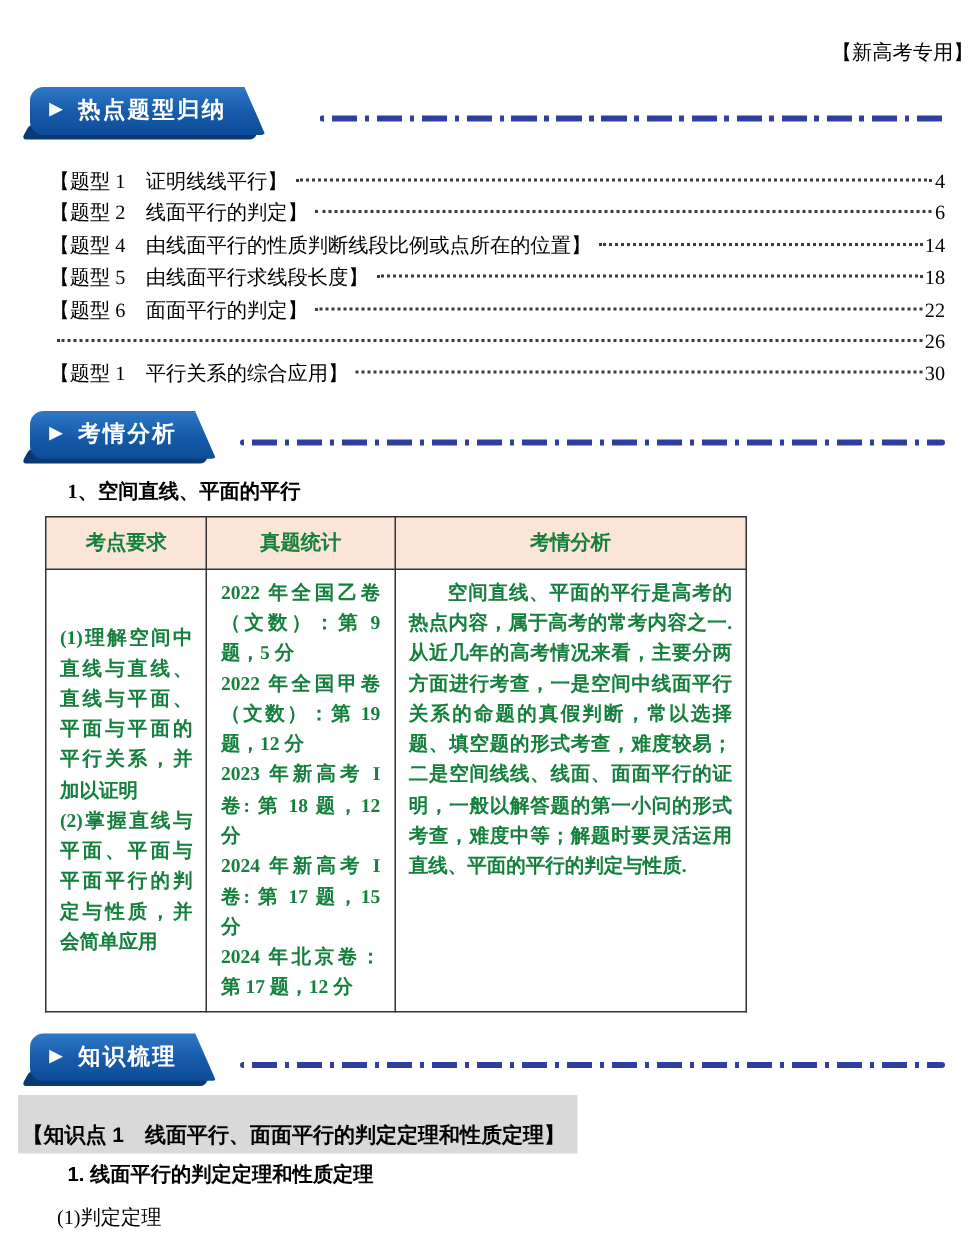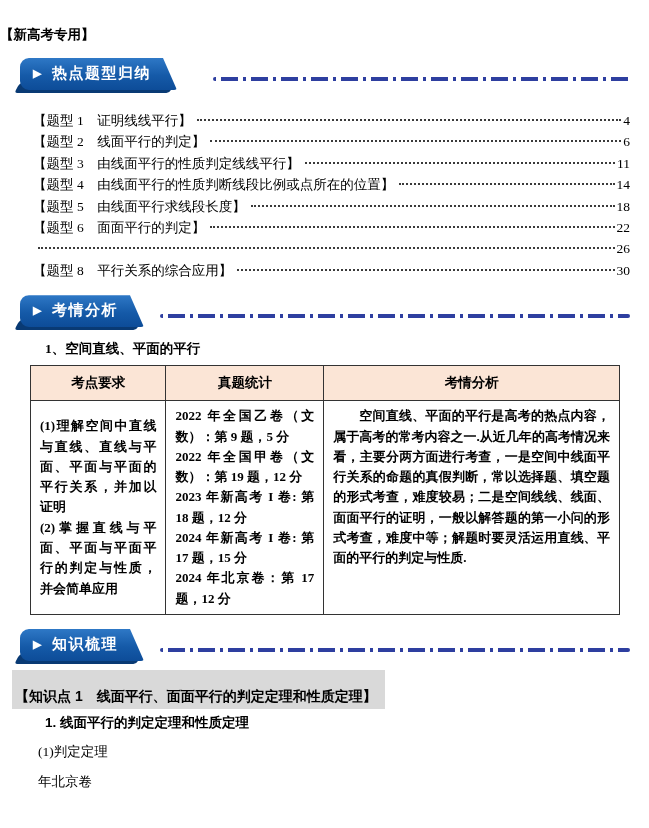--- a/index.html
+++ b/index.html
@@ -13,21 +13,21 @@
     width:649px;height:828px;background:#ffffff;overflow:hidden;
     font-family:"Liberation Serif",serif;color:#111;
   }
   .page{position:relative;width:649px;height:828px;}
 
   .title{
     text-align:center;font-family:"Liberation Sans",sans-serif;font-weight:bold;
     font-size:21px;padding-top:24px;letter-spacing:0.5px;color:#000;
   }
   .subtitle{
-    text-align:left;font-weight:bold;font-size:13.5px;margin-top:26px;color:#000;
+    text-align:right;font-weight:normal;font-size:13.5px;margin-top:26px;color:#000;
   }
 
   .banner-row{display:flex;align-items:flex-end;margin:15px 19px 0 20px;height:31px;}
   .banner-wrap{position:relative;flex:none;}
   .banner-shadow{
     position:absolute;left:-3px;right:5px;bottom:-3px;height:10px;
     background:var(--banner_shadow);transform:skewX(-28deg);border-radius:3px;z-index:0;
   }
   .banner{
     position:relative;z-index:1;display:flex;align-items:center;gap:9px;
@@ -48,22 +48,22 @@
 
   .toc{margin:20px 19px 0 33px;}
   .toc-row{display:flex;align-items:baseline;font-size:13.5px;line-height:21.4px;color:#000;}
   .toc-label{white-space:nowrap;}
   .toc-dots{flex:1;margin:0 2px 0 5px;border-bottom:2px dotted #3a3a3a;transform:translateY(-4px);}
   .toc-page{white-space:nowrap;}
 
   .sec-no{font-weight:bold;font-size:13.5px;margin:13px 0 7px 45px;color:#000;}
 
   table.exam-table{
-    width:590px;margin-left:30px;border-collapse:collapse;
-    font-size:13px;font-weight:bold;color:#000000;table-layout:fixed;
+    width:468px;margin-left:30px;border-collapse:collapse;
+    font-size:13px;font-weight:bold;color:#15803d;table-layout:fixed;
   }
   .exam-table th{
     background:var(--table_header_bg);border:1.2px solid var(--border_dark);
     padding:8px 4px;font-size:13.5px;text-align:center;
   }
   .exam-table td{
     border:1.2px solid var(--border_dark);padding:5px 9px;line-height:1.56;
     text-align:justify;
   }
   .col-req{width:23%;} .col-stat{width:26.8%;} .col-ana{width:50.2%;}
@@ -104,45 +104,40 @@
       <span class="toc-label">【题型 1　证明线线平行】</span>
       <span class="toc-dots"></span>
       <span class="toc-page">4</span>
     </div>
     <div class="toc-row">
       <span class="toc-label">【题型 2　线面平行的判定】</span>
       <span class="toc-dots"></span>
       <span class="toc-page">6</span>
     </div>
     <div class="toc-row">
-      <span class="toc-label">【题型 3　由线面平行的性质判定线线平行】</span>
-      <span class="toc-dots"></span>
-      <span class="toc-page">11</span>
-    </div>
-    <div class="toc-row">
       <span class="toc-label">【题型 4　由线面平行的性质判断线段比例或点所在的位置】</span>
       <span class="toc-dots"></span>
       <span class="toc-page">14</span>
     </div>
     <div class="toc-row">
       <span class="toc-label">【题型 5　由线面平行求线段长度】</span>
       <span class="toc-dots"></span>
       <span class="toc-page">18</span>
     </div>
     <div class="toc-row">
       <span class="toc-label">【题型 6　面面平行的判定】</span>
       <span class="toc-dots"></span>
       <span class="toc-page">22</span>
     </div>
     <div class="toc-row">
       <span class="toc-dots"></span>
       <span class="toc-page">26</span>
     </div>
     <div class="toc-row">
-      <span class="toc-label">【题型 8　平行关系的综合应用】</span>
+      <span class="toc-label">【题型 1　平行关系的综合应用】</span>
       <span class="toc-dots"></span>
       <span class="toc-page">30</span>
     </div>
   </div>
 
   <div class="banner-row">
     <div class="banner-wrap">
       <div class="banner-shadow"></div>
       <div class="banner">
         <span class="play">▶</span>

